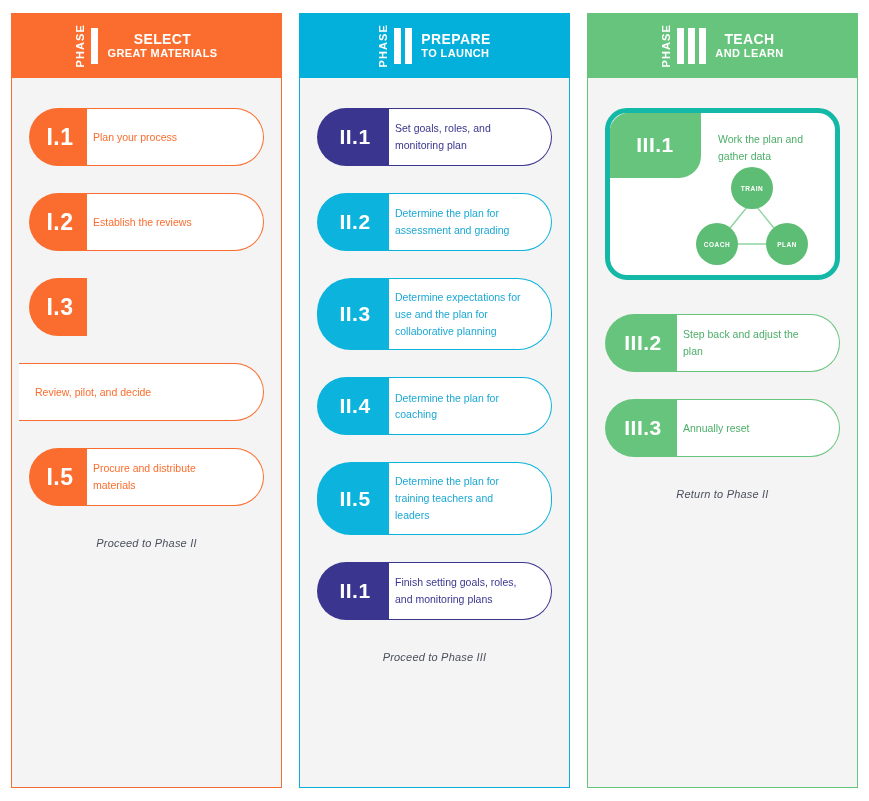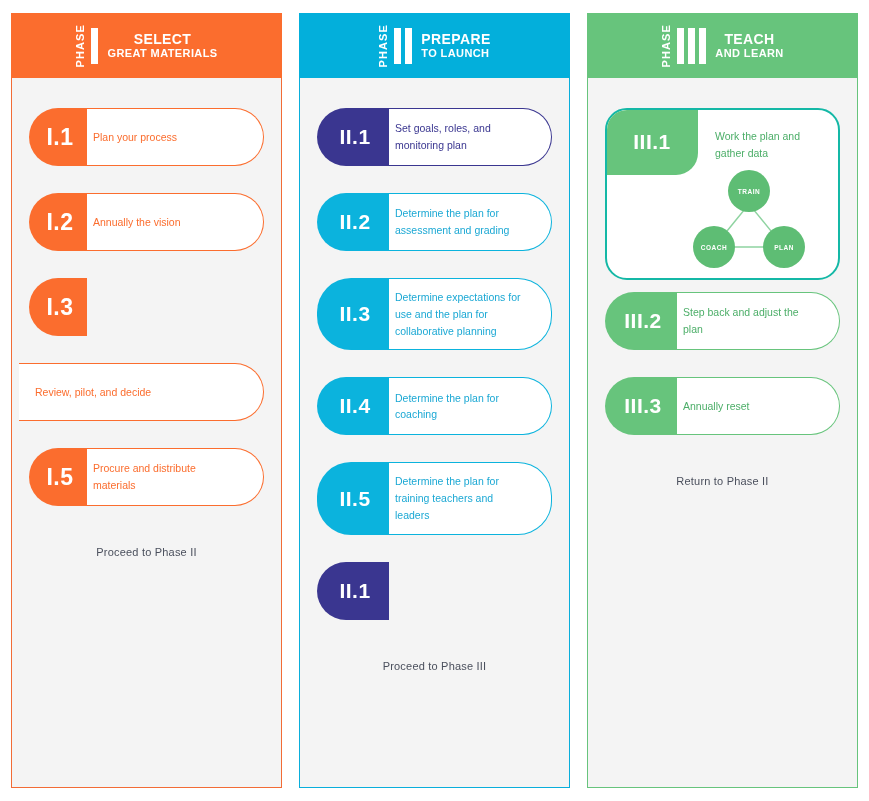--- a/index.html
+++ b/index.html
@@ -129,24 +129,24 @@
   .cyan .step-text{border-color:#0bb3dd;color:#1ba8d4;}
   .purple .step-badge{background:#3a3690;}
   .purple .step-text{border-color:#3a3690;color:#3a3690;}
   .green .step-badge{background:#67c47c;}
   .green .step-text{border-color:#67c47c;color:#4cae68;}
 
   
   .card{
     position:relative;
     background:#ffffff;
-    border:2px solid #14b8a6;
+    border:5px solid #14b8a6;
     border-radius:22px;
     height:172px;
-    margin-bottom:4px;
+    margin-bottom:26px;
     box-sizing:border-box;
     overflow:hidden;
   }
   .card-badge{
     position:absolute;
     left:-1px;top:-1px;
     width:92px;height:66px;
     background:#67c47c;
     border-radius:22px 0 22px 0;
     display:flex;align-items:center;justify-content:center;
@@ -180,23 +180,24 @@
   .tri .n-train{left:39px;top:2px;}
   .tri .n-coach{left:4px;top:58px;}
   .tri .n-plan{left:74px;top:58px;}
   .tri svg{position:absolute;left:0;top:0;width:120px;height:104px;z-index:1;}
 
   
   .footer-note{
     text-align:center;
     font-size:11px;
     color:#4a4f5c;
-    margin-top:13px;
+    margin-top:4px;
     margin-bottom:0;
     letter-spacing:.2px;
+    font-style:italic;
   }
   .spacer{flex:1 1 auto;}
 </style>
 </head>
 <body>
 
 <div class="board">
 
   <div class="column c1">
     <div class="phase-header">
@@ -209,21 +210,21 @@
         <div class="title-line2">GREAT MATERIALS</div>
       </div>
     </div>
     <div class="col-body">
       <div class="step orange">
         <div class="step-badge">I.1</div>
         <div class="step-text">Plan your process</div>
       </div>
       <div class="step orange">
         <div class="step-badge">I.2</div>
-        <div class="step-text">Annually the vision</div>
+        <div class="step-text">Establish the reviews</div>
       </div>
       <div class="step orange">
         <div class="step-badge">I.3</div>
       </div>
       <div class="step orange">
         <div class="step-text">Review, pilot, and decide</div>
       </div>
       <div class="step orange">
         <div class="step-badge">I.5</div>
         <div class="step-text">Procure and distribute materials</div>
@@ -261,20 +262,21 @@
       <div class="step cyan">
         <div class="step-badge wide">II.4</div>
         <div class="step-text">Determine the plan for coaching</div>
       </div>
       <div class="step cyan">
         <div class="step-badge wide">II.5</div>
         <div class="step-text">Determine the plan for training teachers and leaders</div>
       </div>
       <div class="step purple">
         <div class="step-badge wide">II.1</div>
+        <div class="step-text">Finish setting goals, roles, and monitoring plans</div>
       </div>
       <div class="footer-note">Proceed to Phase III</div>
       <div class="spacer"></div>
     </div>
   </div>
 
   <div class="column c3">
     <div class="phase-header">
       <div class="phase-word">PHASE</div>
       <div class="numeral">

